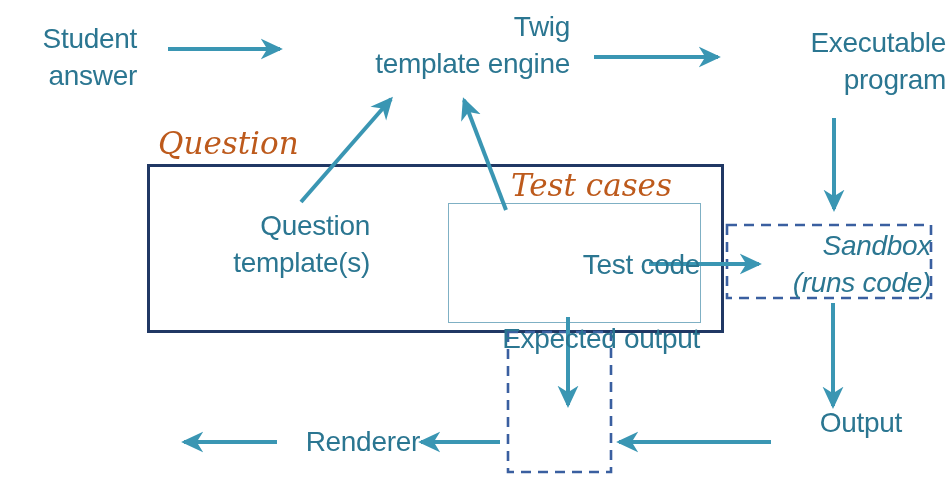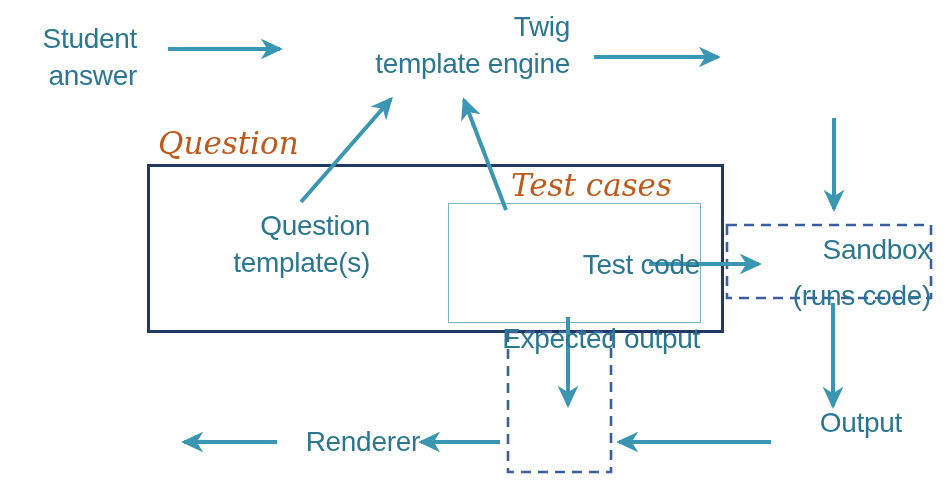--- a/index.html
+++ b/index.html
@@ -73,26 +73,28 @@
     <path class="arrow" marker-end="url(#ah)" d="M277,442 L184,442"></path>
   </svg>
 
   <div class="zone-label q-label">Question</div>
   <div class="zone-label tc-label">Test cases</div>
 
   <div class="node" style="left:2px;top:20px;width:135px;">Student
 answer</div>
   <div class="node" style="left:325px;top:8px;width:245px;">Twig
 template engine</div>
+  <div class="node" style="left:716px;top:24px;width:230px;">Executable
+program</div>
   <div class="node" style="left:155px;top:207px;width:215px;">Question
 template(s)</div>
 
   <div class="node" style="left:450px;top:209px;width:250px;">
     <div class="test-line">Test code</div>
     <div class="test-line">Expected output</div>
   </div>
 
-  <div class="node" style="left:727px;top:227px;width:204px;line-height:46px;">Sandbox
+  <div class="node" style="left:727px;top:227px;width:204px;line-height:37px;font-style:italic;">Sandbox
 (runs code)</div>
   <div class="node" style="left:782px;top:404px;width:120px;">Output</div>
   <div class="node" style="left:280px;top:423px;width:140px;">Renderer</div>
 
 </div>
 
 </body></html>

